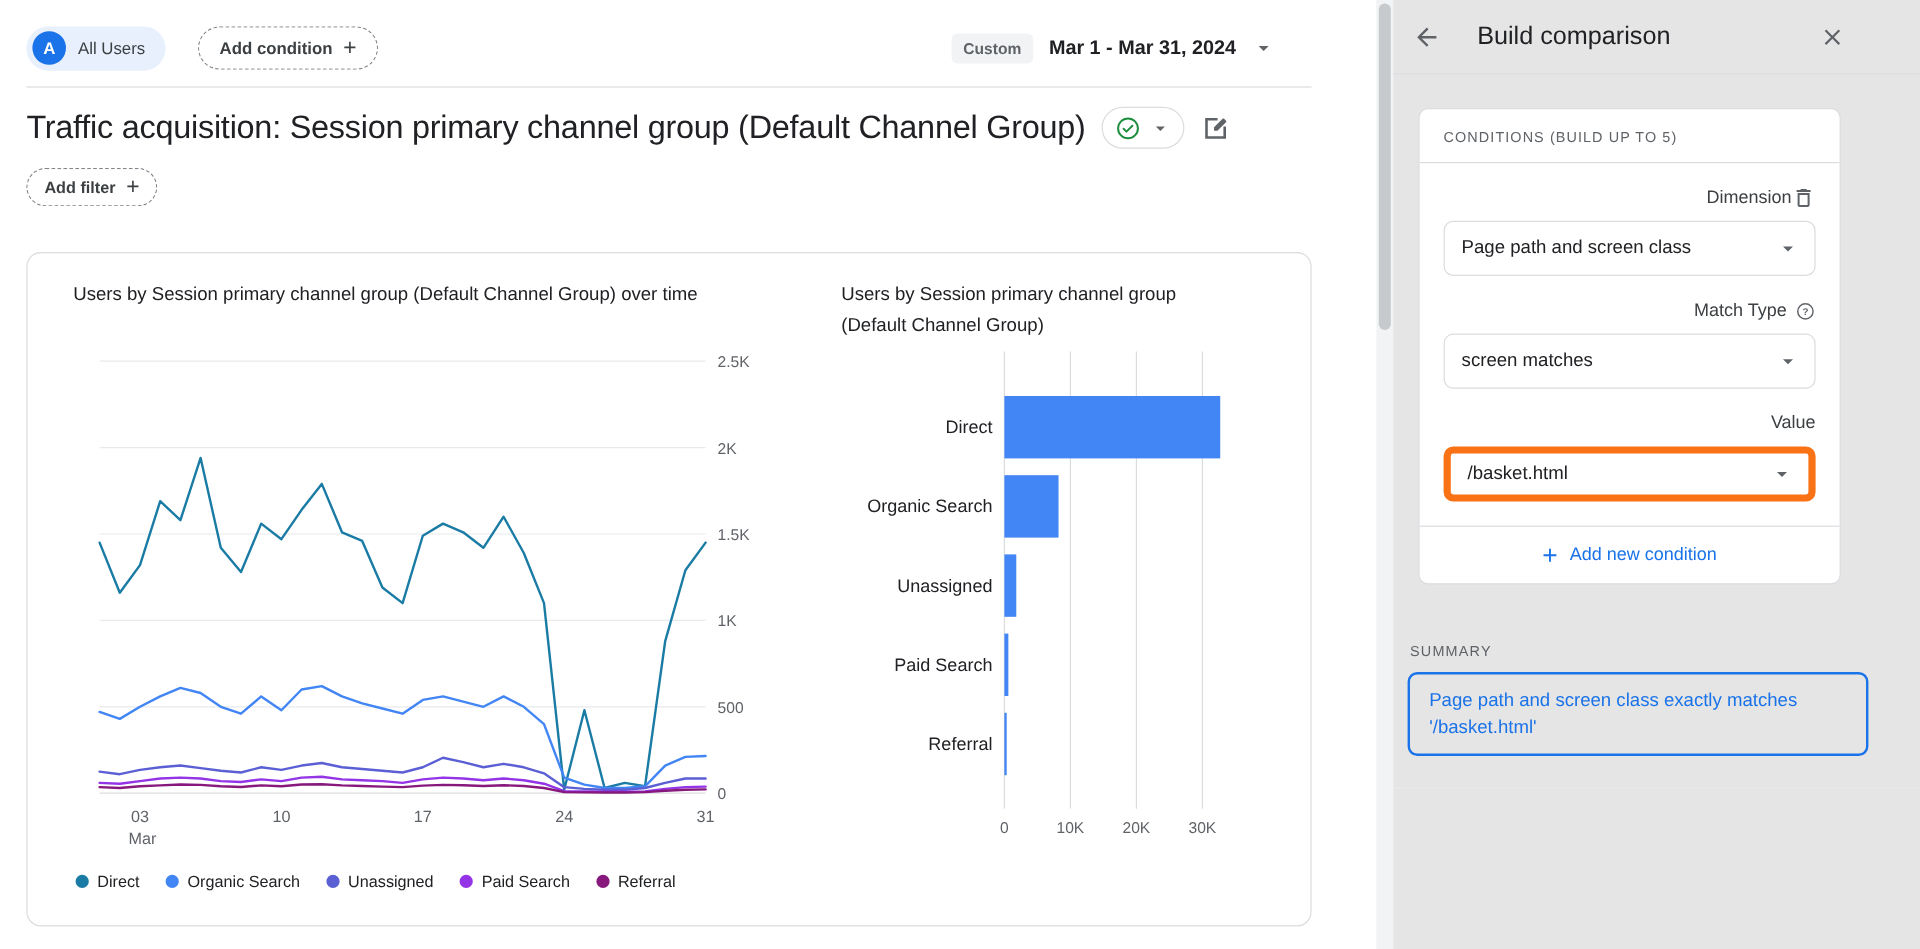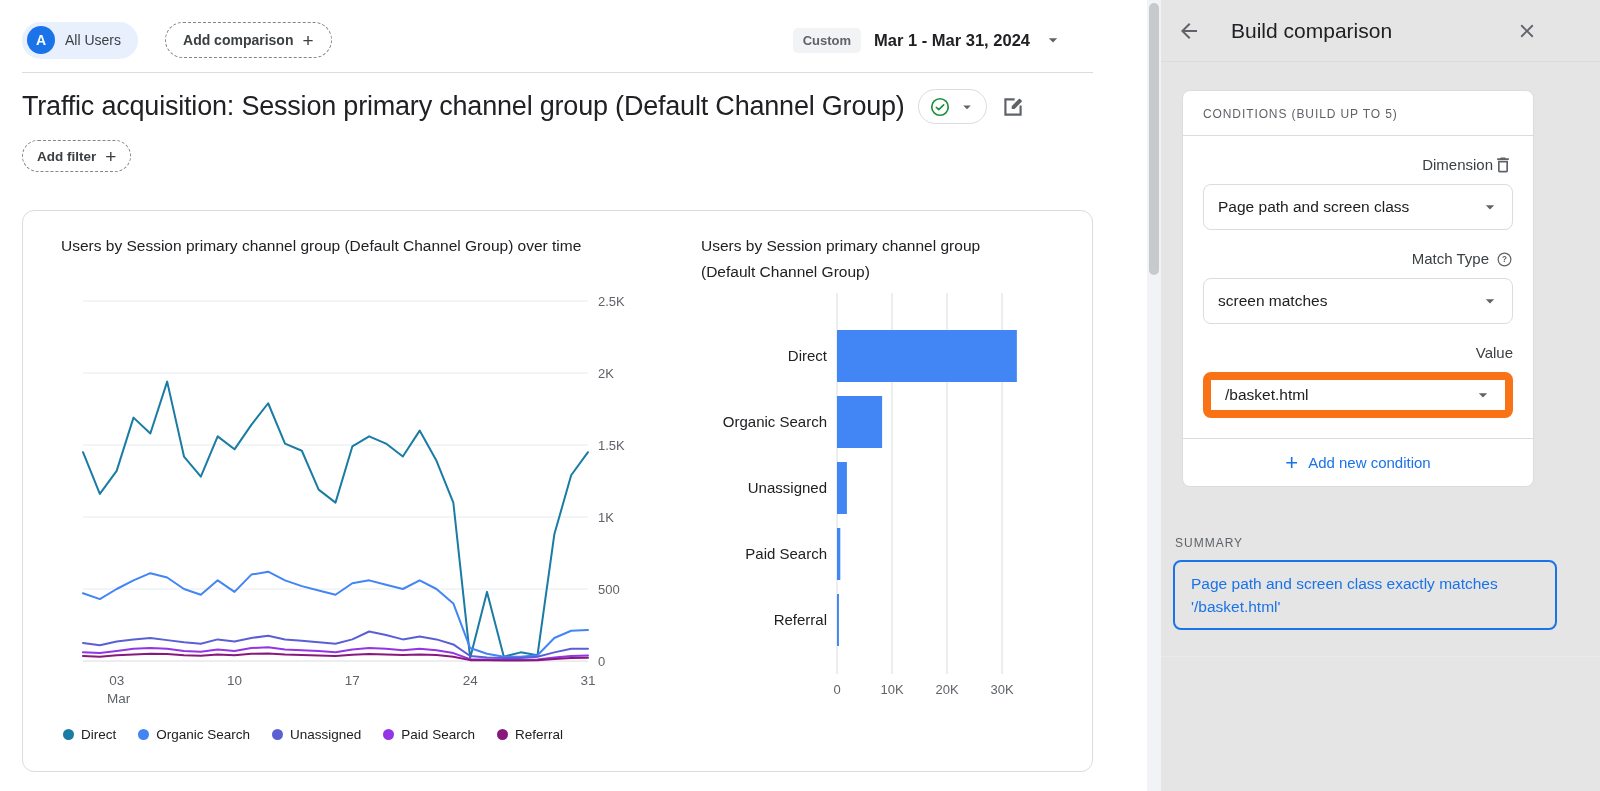--- a/index.html
+++ b/index.html
@@ -51,21 +51,21 @@
   .panel-title { font-size: 21px; font-weight: 400; color: #202124; margin-left: 30px; }
   .panel-header .close { margin-left: auto; }
 
   .cond-card { position: absolute; left: 21px; top: 90px; width: 352px; border: 1px solid #dadce0; border-radius: 8px; background: #fff; }
   .cond-header { padding: 16px 20px 14px; font-size: 12px; letter-spacing: 0.9px; color: #5f6368; font-weight: 500; border-bottom: 1px solid #dadce0; }
   .cond-body { padding: 18px 20px 20px; }
   .field-label-row { display: flex; align-items: center; justify-content: flex-end; font-size: 15px; color: #3c4043; line-height: 22px; }
   .field-label-row.gap-top { margin-top: 18px; }
   .label-with-help { display: flex; align-items: center; gap: 7px; }
   .dropdown { margin-top: 8px; height: 46px; border: 1px solid #dadce0; border-radius: 8px; display: flex; align-items: center; justify-content: space-between; padding: 0 12px 0 14px; font-size: 15.5px; color: #202124; background: #fff; cursor: pointer; }
-  .dropdown.strong { border: 8px solid #f97316; }
+  .dropdown.strong { border: 6px solid #f97316; }
   .cond-footer { border-top: 1px solid #dadce0; height: 48px; display: flex; align-items: center; justify-content: center; gap: 10px; cursor: pointer; }
   .cond-footer .txt { color: #1a73e8; font-size: 15px; font-weight: 500; }
   .plus-blue { color: #1a73e8; font-size: 22px; font-weight: 400; line-height: 1; }
 
   .summary-header { position: absolute; left: 14px; top: 536px; font-size: 12px; letter-spacing: 1px; color: #5f6368; font-weight: 500; }
   .summary-box { position: absolute; left: 12px; top: 560px; width: 384px; border: 2px solid #1a73e8; border-radius: 8px; padding: 10px 16px; color: #1a73e8; font-size: 15.5px; line-height: 23px; font-weight: 500; }
   .panel-bottom-divider { position: absolute; left: 0; right: 0; top: 656px; border-top: 1px solid #e8eaed; }
 </style>
 </head>
 <body>
@@ -73,21 +73,21 @@
 <div class="screen">
 
   <div class="main">
 
     <div class="topbar">
       <div class="chip-all-users">
         <span class="avatar">A</span>
         <span class="label">All Users</span>
       </div>
       <div class="chip-dashed comparison">
-        <span>Add comparison</span>
+        <span>Add condition</span>
         <span class="plus-glyph">+</span>
       </div>
       <div class="date-group">
         <span class="custom-badge">Custom</span>
         <span class="date-label">Mar 1 - Mar 31, 2024</span>
         <span class="icon-btn">
           <svg width="20" height="20" viewBox="0 0 24 24">
               <path d="M7 10l5 5 5-5z" fill="#5f6368"></path>
             </svg>
         </span>

